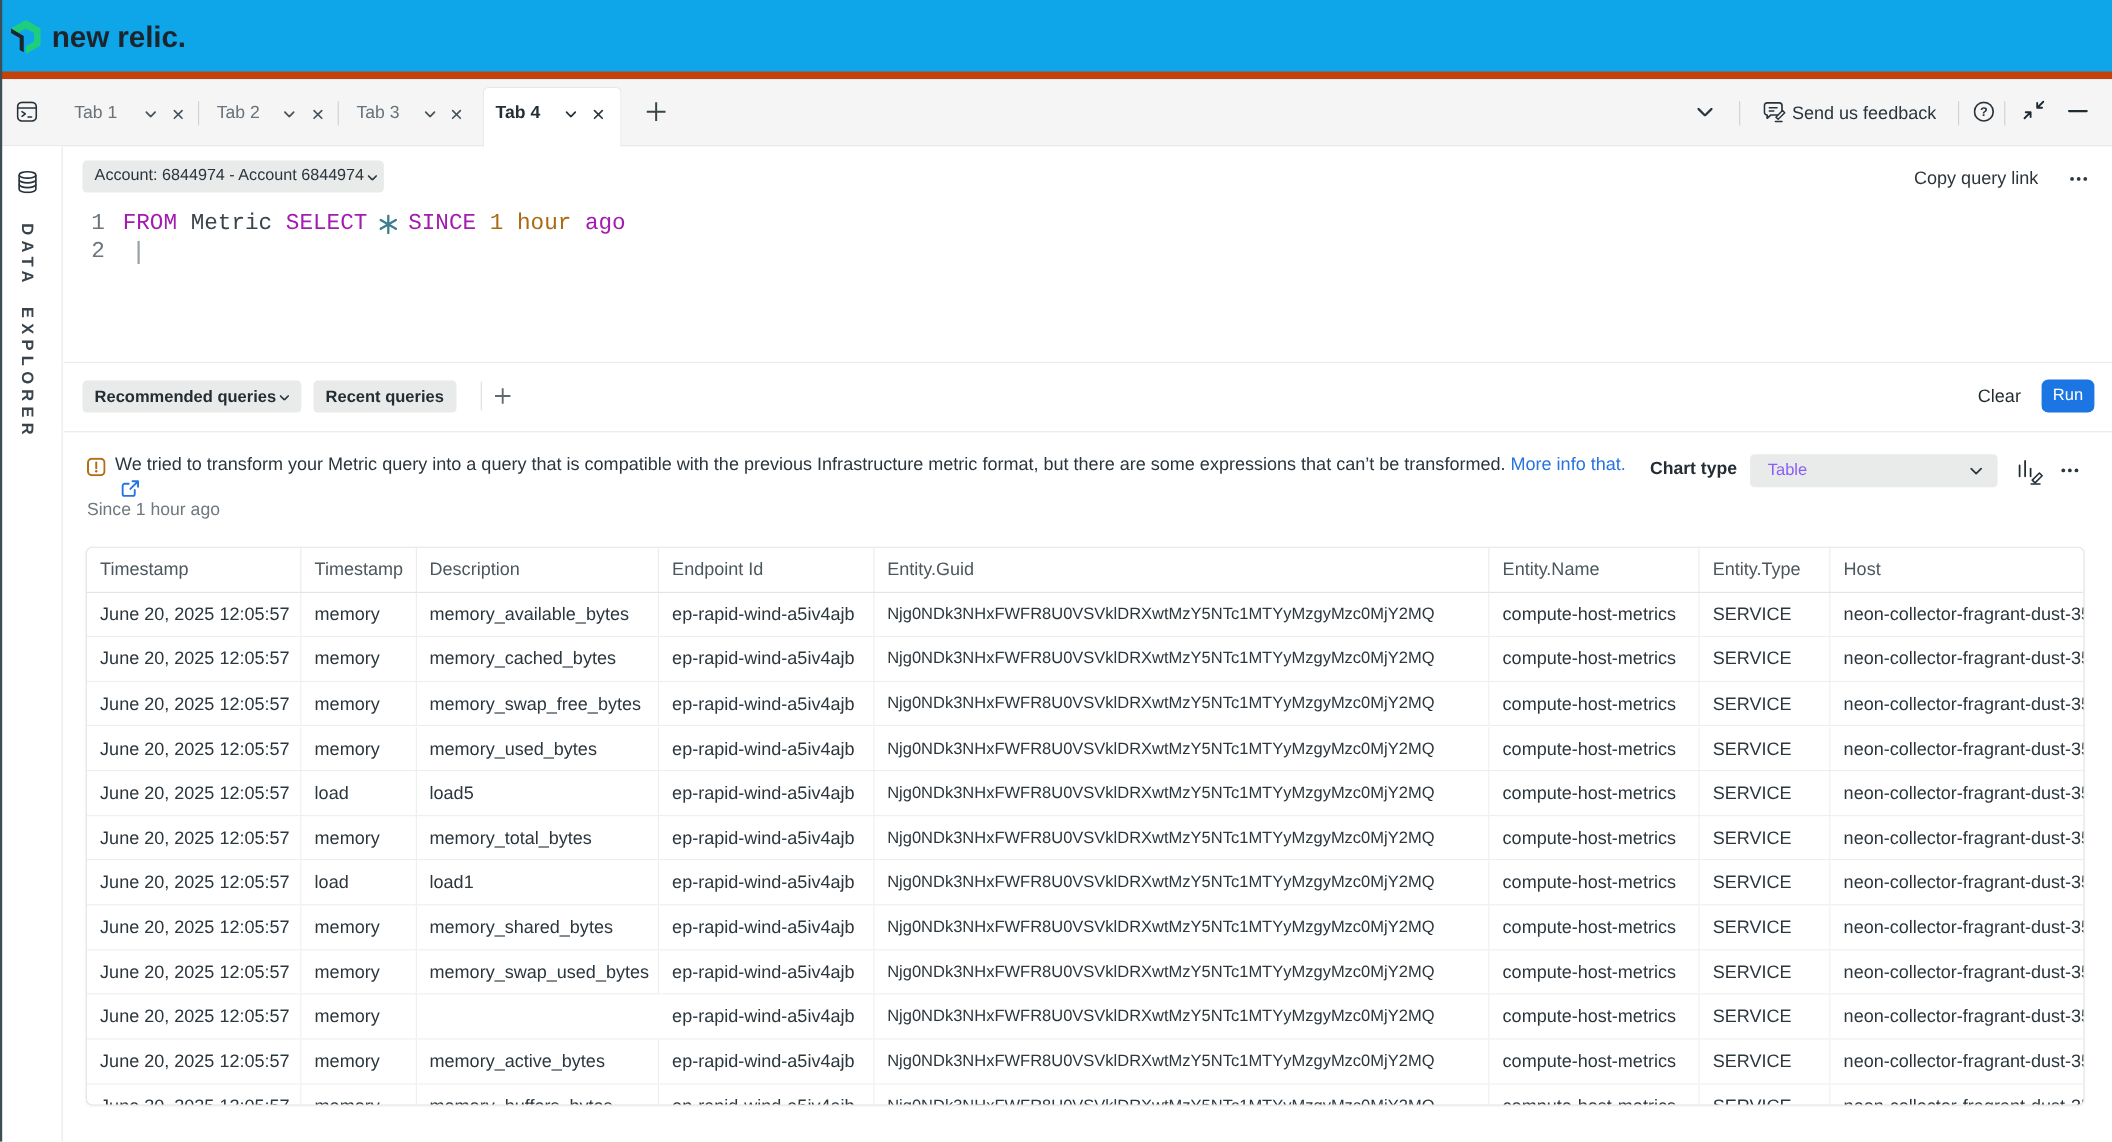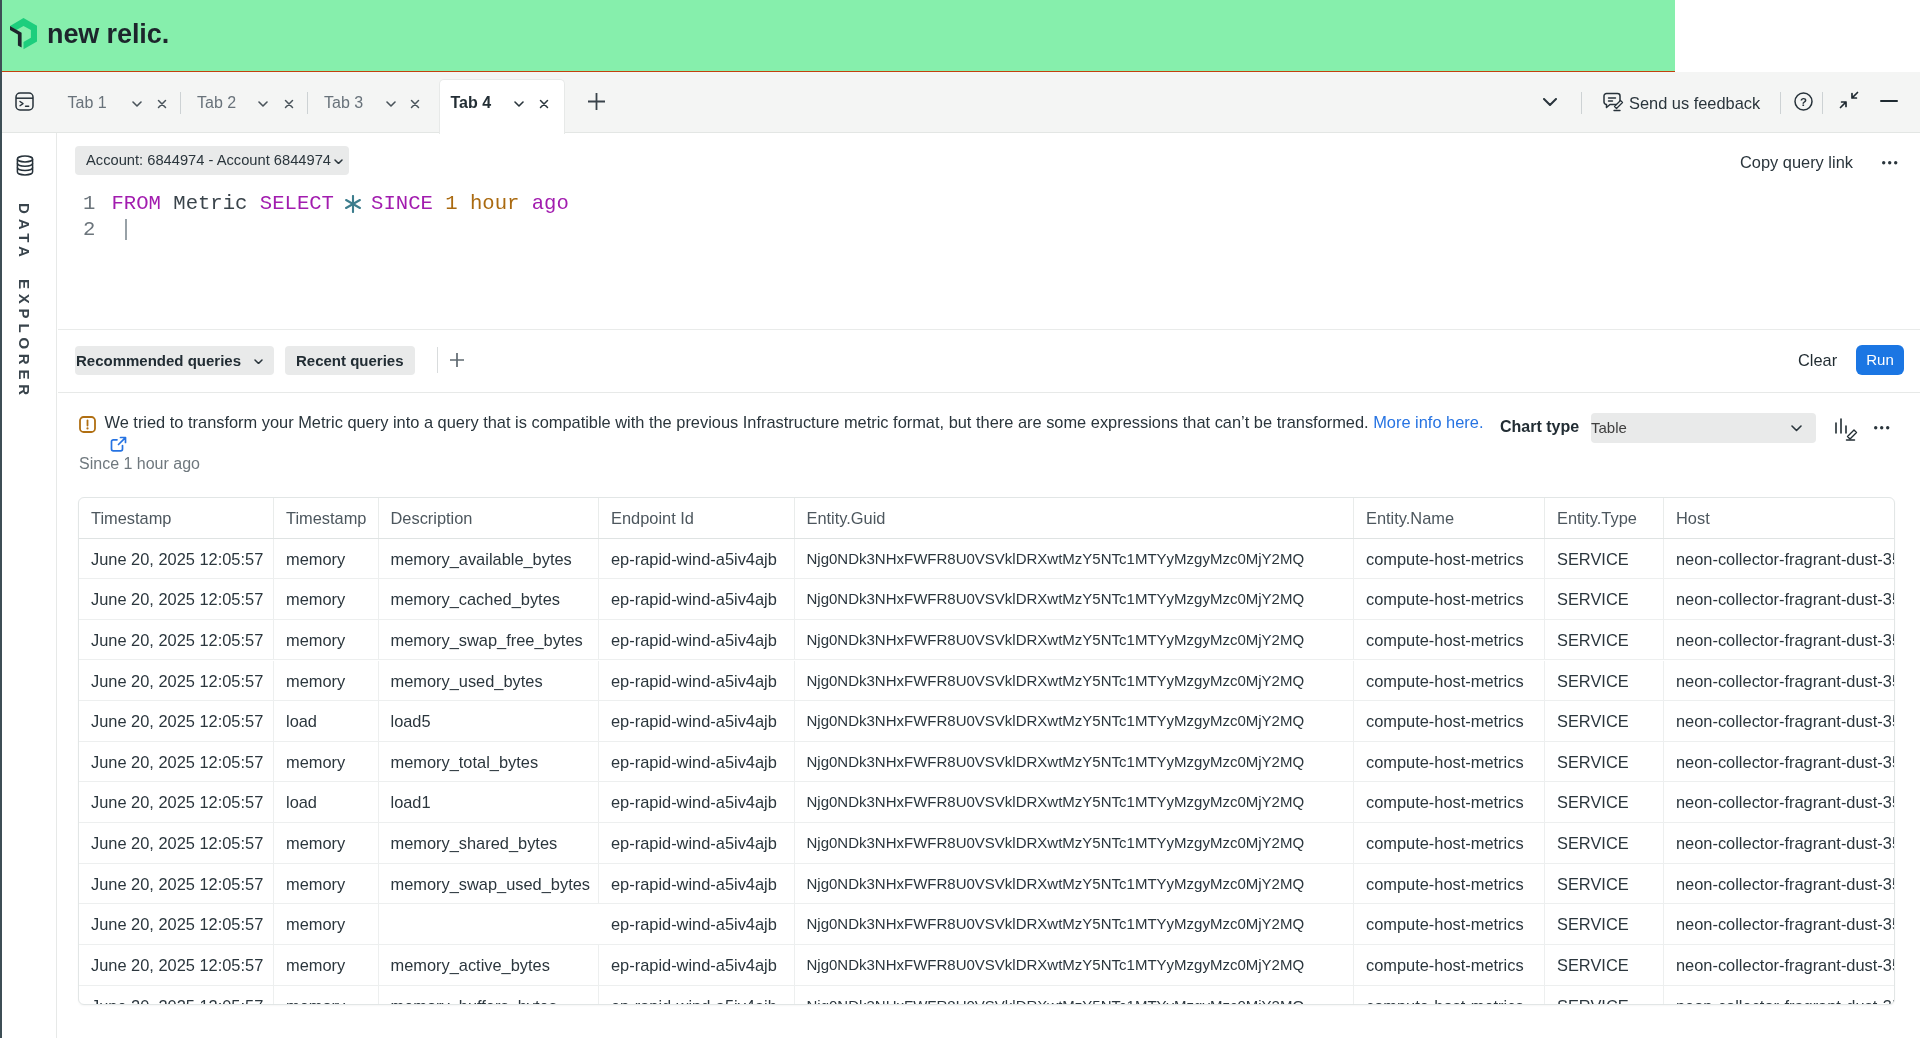--- a/index.html
+++ b/index.html
@@ -1,19 +1,19 @@
 <!DOCTYPE html>
 <html><head><meta charset="utf-8">
 <style>
 *{margin:0;padding:0;box-sizing:border-box}
 html,body{width:1920px;height:1038px;overflow:hidden;background:#fff;
 font-family:"Liberation Sans",sans-serif;-webkit-font-smoothing:antialiased}
 .abs{position:absolute}
 #page{position:relative;width:1920px;height:1038px;background:#fff}
-#tophdr{position:absolute;left:0;top:0;width:1675px;height:72px;background:#86efac;border-bottom:1px solid #c2410c}
+#tophdr{position:absolute;left:0;top:0;width:1920px;height:72px;background:#0ea5e9;border-bottom:7px solid #c2410c}
 #tabbar{position:absolute;left:0;top:72px;width:1920px;height:60px;background:#f4f5f4}
 #tabline{position:absolute;left:0;top:132px;width:1920px;height:1px;background:#e3e6e4}
 #activetab{position:absolute;left:439px;top:79px;width:126px;height:55px;background:#fff;border:1px solid #e7e9e8;border-bottom:none;border-radius:5px 5px 0 0;z-index:3}
 #sidebar{position:absolute;left:0;top:133px;width:57px;height:905px;background:#fff;border-right:1px solid #e7e9e8}
 #edge{position:absolute;left:0;top:0;width:2px;height:1038px;background:#3d4e55;z-index:9}
 .tlab{position:absolute;top:94px;font-size:16px;color:#68727a;z-index:4}
 .tdiv{position:absolute;top:92px;width:1px;height:22px;background:#cdd2d4}
 .pill{position:absolute;height:29px;background:#e9eaea;border-radius:4px;font-size:15px;color:#2a353c;line-height:29px}
 .code{font-family:"Liberation Mono",monospace;font-size:20.6px;line-height:26px;white-space:pre}
 .kw{color:#a21caf}.idn{color:#3a444b}.st{display:inline-block;width:12.4px}.nm{color:#aa6a10}
@@ -128,48 +128,48 @@
 2</div>
 <div class="abs code" style="left:111.5px;top:191px"><span class="kw">FROM</span><span class="idn"> Metric </span><span class="kw">SELECT</span><span class="idn"> </span><span class="st"> </span><span class="idn"> </span><span class="kw">SINCE</span><span class="idn"> </span><span class="nm">1 hour</span><span class="idn"> </span><span class="kw">ago</span></div>
 <div class="abs" style="left:125px;top:219px;width:1.5px;height:21px;background:#98a1a7"></div>
 <svg class="abs" style="left:344px;top:194.5px" width="18" height="18" viewBox="0 0 18 18">
       <g stroke="#3d7d8d" stroke-width="2.1" stroke-linecap="round">
         <path d="M9 1 V17 M2.1 5 L15.9 13 M15.9 5 L2.1 13"></path>
       </g>
     </svg>
 <div class="abs" style="left:58px;top:329px;width:1862px;height:1px;background:#e9ebea"></div>
 
-<div class="pill" style="left:75px;top:346px;width:199px;padding-left:1px;font-weight:700;color:#222d34">Recommended queries</div>
+<div class="pill" style="left:75px;top:346px;width:199px;padding-left:11px;font-weight:700;color:#222d34">Recommended queries</div>
 <svg class="abs" style="left:254px;top:358.5px" width="9" height="5.5" viewBox="0 0 9 5.5">
       <polyline points="1,1 4.5,4.5 8,1" fill="none" stroke="#2a353c" stroke-width="1.5" stroke-linecap="round" stroke-linejoin="round"></polyline>
     </svg>
 <div class="pill" style="left:285px;top:346px;width:130px;padding-left:11px;font-weight:700;color:#222d34">Recent queries</div>
 <div class="abs" style="left:437px;top:347px;width:1px;height:26px;background:#d9dcdd"></div>
 <svg class="abs" style="left:449px;top:352px" width="16" height="16" viewBox="0 0 16 16">
       <path d="M8 1 V15 M1 8 H15" stroke="#5f6970" stroke-width="1.7"></path>
     </svg>
 <div class="abs" style="left:1798px;top:351px;font-size:16.4px;color:#1f2a30">Clear</div>
 <div class="abs" style="left:1856px;top:345px;width:48px;height:30px;background:#1b76e3;border-radius:6px;color:#fff;font-size:15px;text-align:center;line-height:30px">Run</div>
 <div class="abs" style="left:58px;top:392px;width:1862px;height:1px;background:#e7e9e8"></div>
 
 <svg class="abs" style="left:79px;top:415.5px" width="17" height="17" viewBox="0 0 17 17">
   <rect x="1" y="1" width="15" height="15" rx="3.6" fill="none" stroke="#b06f12" stroke-width="1.8"></rect>
   <line x1="8.5" y1="4.4" x2="8.5" y2="9.6" stroke="#b06f12" stroke-width="1.8" stroke-linecap="round"></line>
   <circle cx="8.5" cy="12.4" r="1.1" fill="#b06f12"></circle>
 </svg>
-<div class="abs" style="left:104.5px;top:412.5px;font-size:16.4px;color:#2a353c;white-space:nowrap">We tried to transform your Metric query into a query that is compatible with the previous Infrastructure metric format, but there are some expressions that can’t be transformed. <span style="color:#2673e2">More info here.</span></div>
+<div class="abs" style="left:104.5px;top:412.5px;font-size:16.4px;color:#2a353c;white-space:nowrap">We tried to transform your Metric query into a query that is compatible with the previous Infrastructure metric format, but there are some expressions that can’t be transformed. <span style="color:#2673e2">More info that.</span></div>
 <svg class="abs" style="left:109.5px;top:435.5px" width="17" height="16" viewBox="0 0 17 16">
   <g fill="none" stroke="#2673e2" stroke-width="1.7" stroke-linecap="round" stroke-linejoin="round">
     <path d="M12.5 9.5 V13 a1.8 1.8 0 0 1 -1.8 1.8 H3.3 A1.8 1.8 0 0 1 1.5 13 V5.6 a1.8 1.8 0 0 1 1.8 -1.8 H7"></path>
     <path d="M10.5 1.5 H15.5 V6.5 M15.2 1.8 L8.5 8.5"></path>
   </g>
 </svg>
 <div class="abs" style="left:79px;top:455px;font-size:16px;color:#6f787e">Since 1 hour ago</div>
 <div class="abs" style="left:1500px;top:418px;font-size:16px;font-weight:700;color:#222d34">Chart type</div>
-<div class="pill" style="left:1591px;top:413px;width:225px;height:30px;line-height:30px;color:#404040">Table</div>
+<div class="pill" style="left:1591px;top:413px;width:225px;height:30px;padding-left:16px;line-height:30px;color:#8b5cf6">Table</div>
 <svg class="abs" style="left:1791px;top:425px" width="11" height="6.5" viewBox="0 0 11 6.5">
       <polyline points="1,1 5.5,5.5 10,1" fill="none" stroke="#2a353c" stroke-width="1.6" stroke-linecap="round" stroke-linejoin="round"></polyline>
     </svg>
 <svg class="abs" style="left:1834px;top:416px" width="25" height="25" viewBox="0 0 25 25">
   <g stroke="#222d33" stroke-width="1.6" fill="none" stroke-linecap="round">
     <path d="M2 17 V7 M7 17 V3 M12 17 V10"></path>
     <path d="M13.5 20.5 L20 14 L22.5 16.5 L16 23 Z" stroke-width="1.4" stroke-linejoin="round"></path>
     <path d="M12.5 24 h8" stroke-width="1.5"></path>
   </g>
 </svg>

